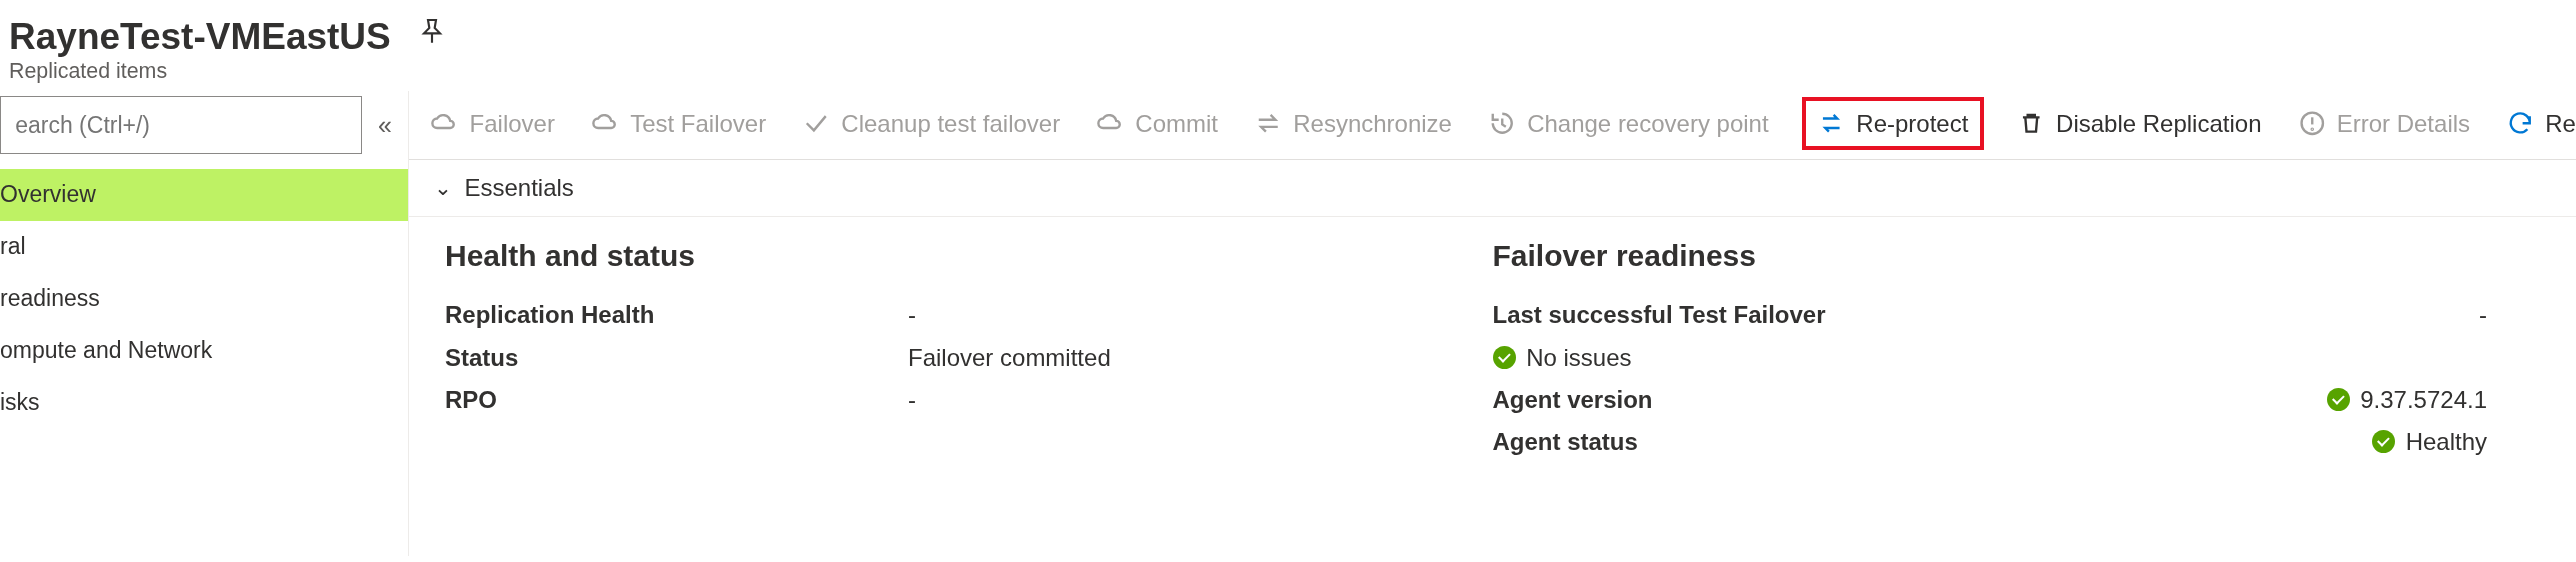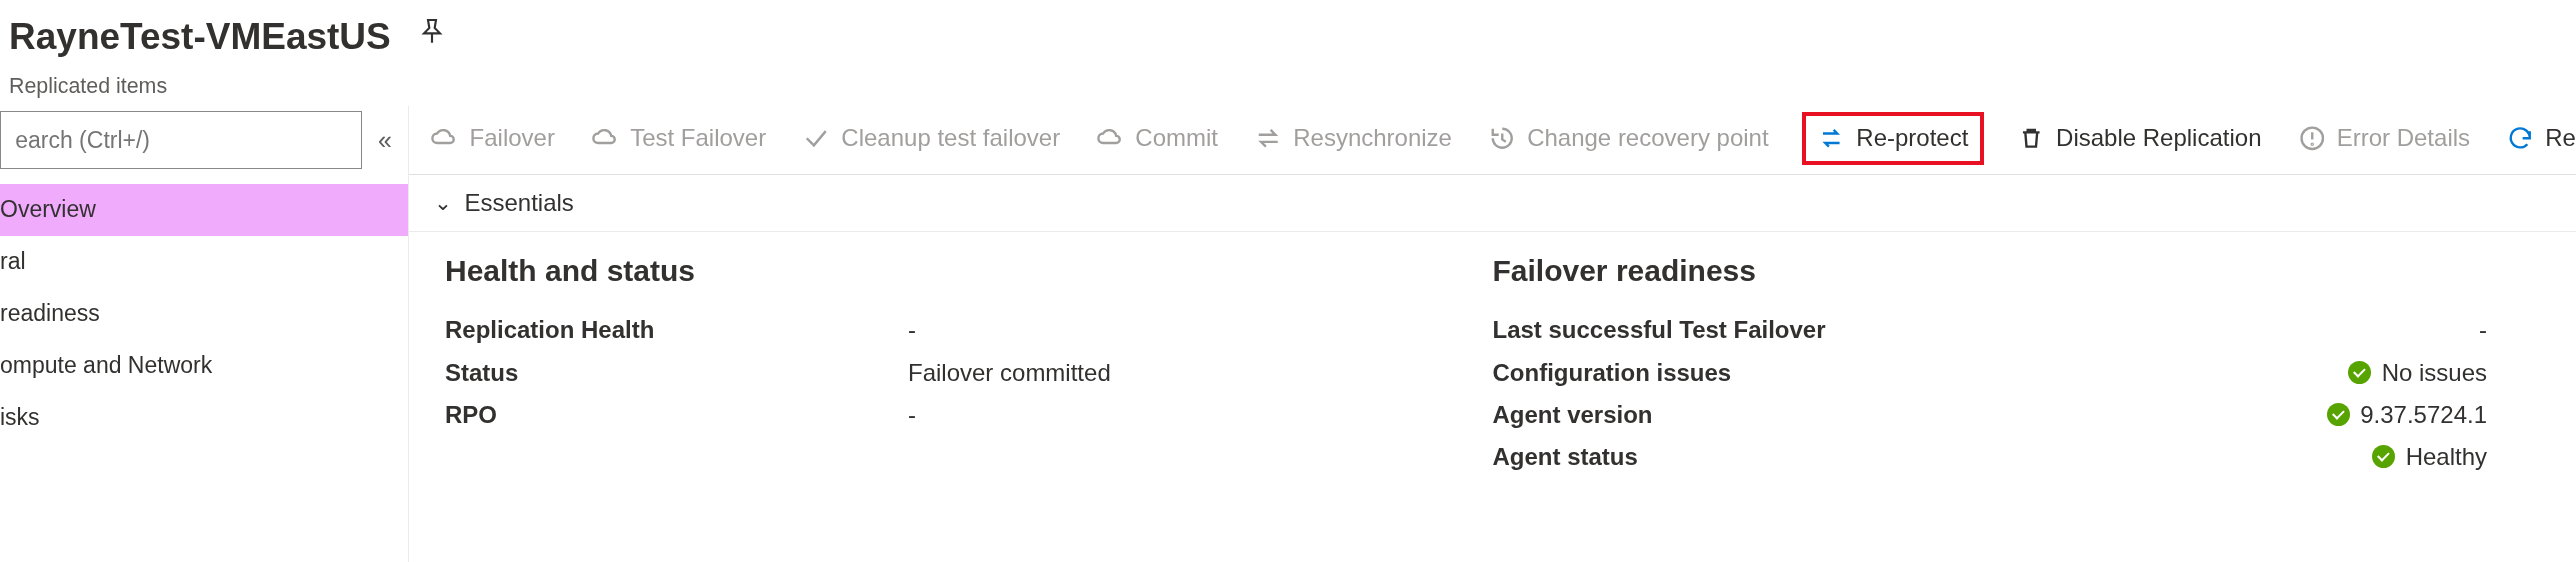--- a/index.html
+++ b/index.html
@@ -24,21 +24,21 @@
   }
   .page-title {
     font-size: 37px;
     font-weight: 600;
     color: #323130;
   }
   .pin-icon svg { width: 32px; height: 32px; display:block; }
   .subtitle {
     font-size: 21.4px;
     color: #605e5c;
-    margin-top: 16px;
+    margin-top: 1px;
   }
 
   
   .main {
     display: flex;
     height: calc(100% - 98px);
   }
 
   
   .sidebar {
@@ -68,41 +68,41 @@
     font-size: 25px;
     cursor: pointer;
   }
   .nav-item {
     padding: 12.5px 0 12.5px 0;
     font-size: 23px;
     color: #323130;
     cursor: pointer;
   }
   .nav-item.selected {
-    background: #f0abfc;
+    background: #bef264;
   }
 
   
   .content {
     flex: 1;
     overflow: hidden;
   }
 
   
   .toolbar {
     display: flex;
     align-items: center;
     gap: 36px;
     padding: 9px 21.4px 12.5px 21.4px;
     border-bottom: 1.8px solid #e1dfdd;
     flex-wrap: nowrap;
   }
   .tool-btn {
     display: flex;
-    align-items: flex-start;
+    align-items: flex-end;
     gap: 10.7px;
     font-size: 24px;
     cursor: pointer;
     white-space: nowrap;
   }
   .tool-btn.disabled { color: #a19f9d; }
   .tool-btn.enabled { color: #323130; }
   .tool-btn.accent .ticon path, .tool-btn.accent .ticon circle, .tool-btn.accent .ticon polyline, .tool-btn.accent .ticon line, .tool-btn.accent .ticon rect { stroke:#0078d4; }
   .tool-btn.accent { color:#323130; }
   .tool-btn.highlight { outline: 4.5px solid #e81123; outline-offset:-1.8px; padding: 9px 12.5px; }
@@ -285,21 +285,20 @@
 
       <div class="col right">
         <div class="section-title">Failover readiness</div>
         <div class="kv">
           <div class="k">Last successful Test Failover</div>
           <div class="v">
             <span>-</span>
           </div>
         </div>
         <div class="kv">
-          <div class="k">Configuration issues</div>
           <div class="v">
             <span class="status-ok"></span>
             <span>No issues</span>
           </div>
         </div>
         <div class="kv">
           <div class="k">Agent version</div>
           <div class="v">
             <span class="status-ok"></span>
             <span>9.37.5724.1</span>

